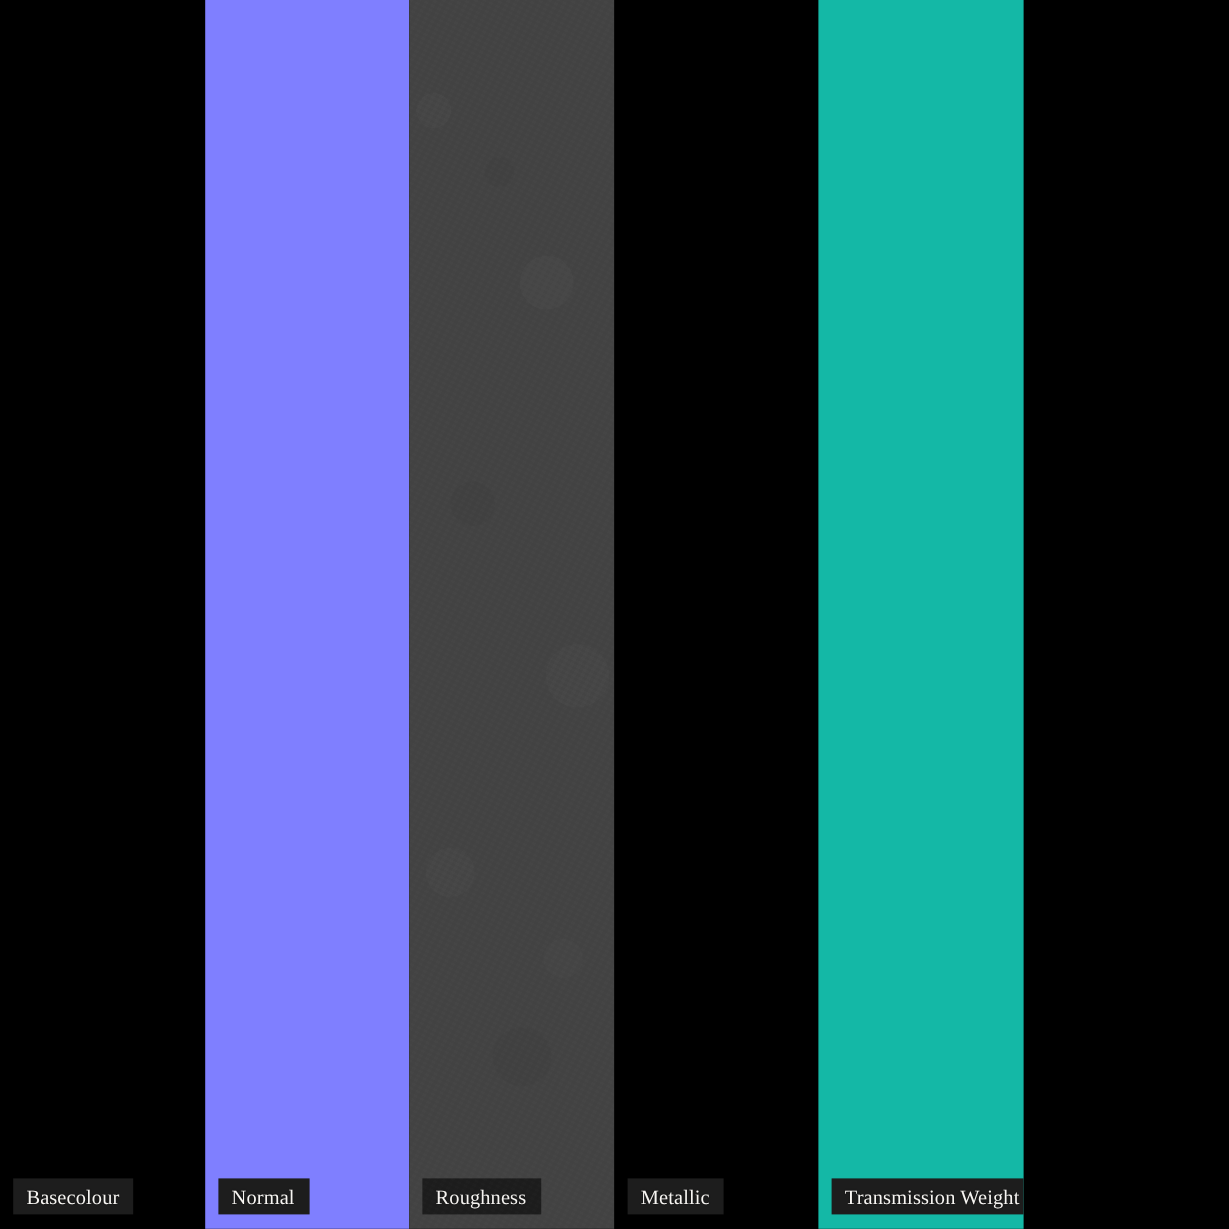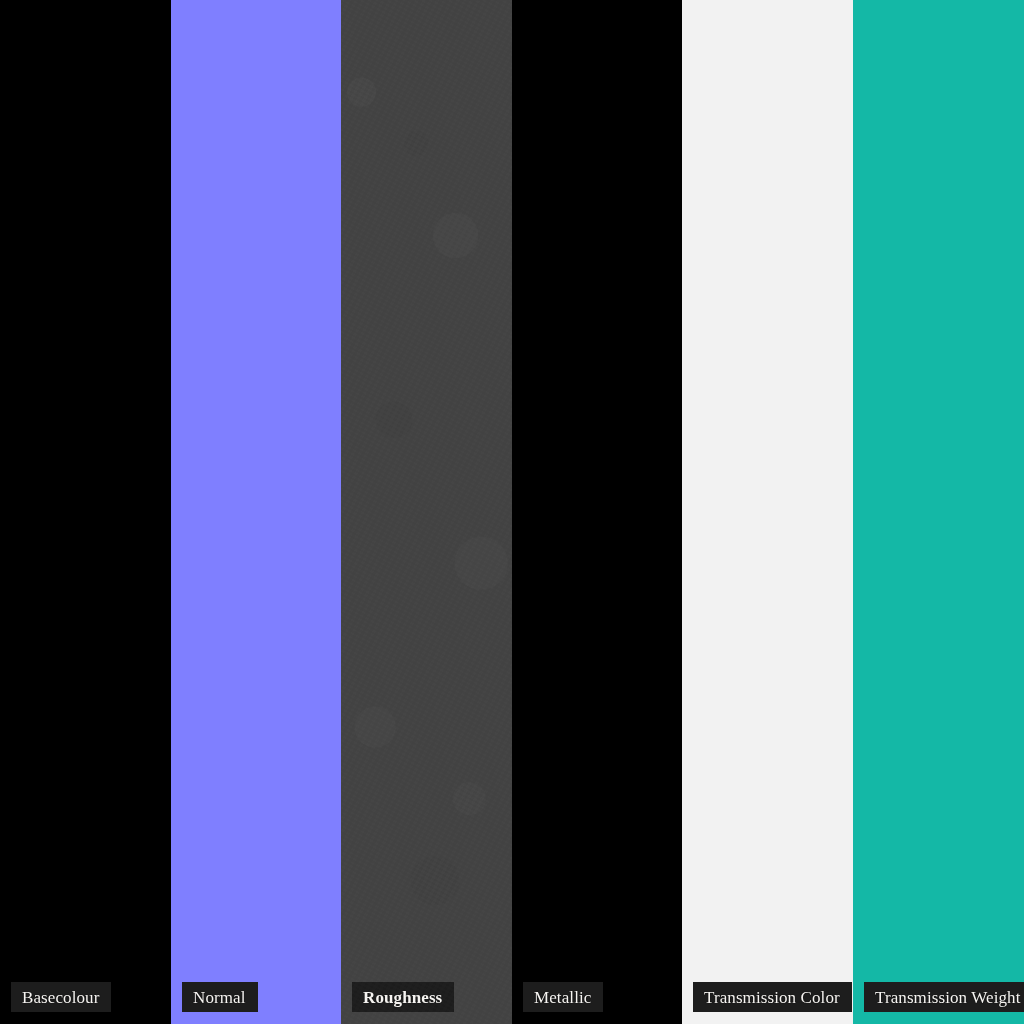--- a/index.html
+++ b/index.html
@@ -80,36 +80,31 @@
     </div>
   </div>
 
   <div class="channel" style="width: 170px; background-color: rgb(127, 127, 255); text-align: center;">
     <div class="label-chip" style="background-color: rgb(29, 29, 29); color: rgb(247, 245, 242);">
       <span>Normal</span>
     </div>
   </div>
 
   <div class="channel noisy" style="width: 171px; background-color: rgb(67, 67, 67);">
-    <div class="label-chip" style="background-color: rgb(29, 29, 29); color: rgb(247, 245, 242); font-weight: bold;">
+    <div class="label-chip" style="background-color: rgb(29, 29, 29); color: rgb(247, 245, 242);">
       <span>Roughness</span>
     </div>
   </div>
 
   <div class="channel" style="width: 170px; background-color: rgb(0, 0, 0);">
     <div class="label-chip" style="background-color: rgb(29, 29, 29); color: rgb(247, 245, 242);">
       <span>Metallic</span>
     </div>
   </div>
 
-  <div class="channel" style="width: 171px; background-color: rgb(242, 242, 242);">
-    <div class="label-chip" style="background-color: rgb(29, 29, 29); color: rgb(247, 245, 242);">
-      <span>Transmission Color</span>
-    </div>
-  </div>
 
   <div class="channel" style="width: 171px; background-color: #14b8a6;">
     <div class="label-chip" style="background-color: rgb(29, 29, 29); color: rgb(247, 245, 242);">
       <span>Transmission Weight</span>
     </div>
   </div>
 
 </div>
 
 </body></html>

